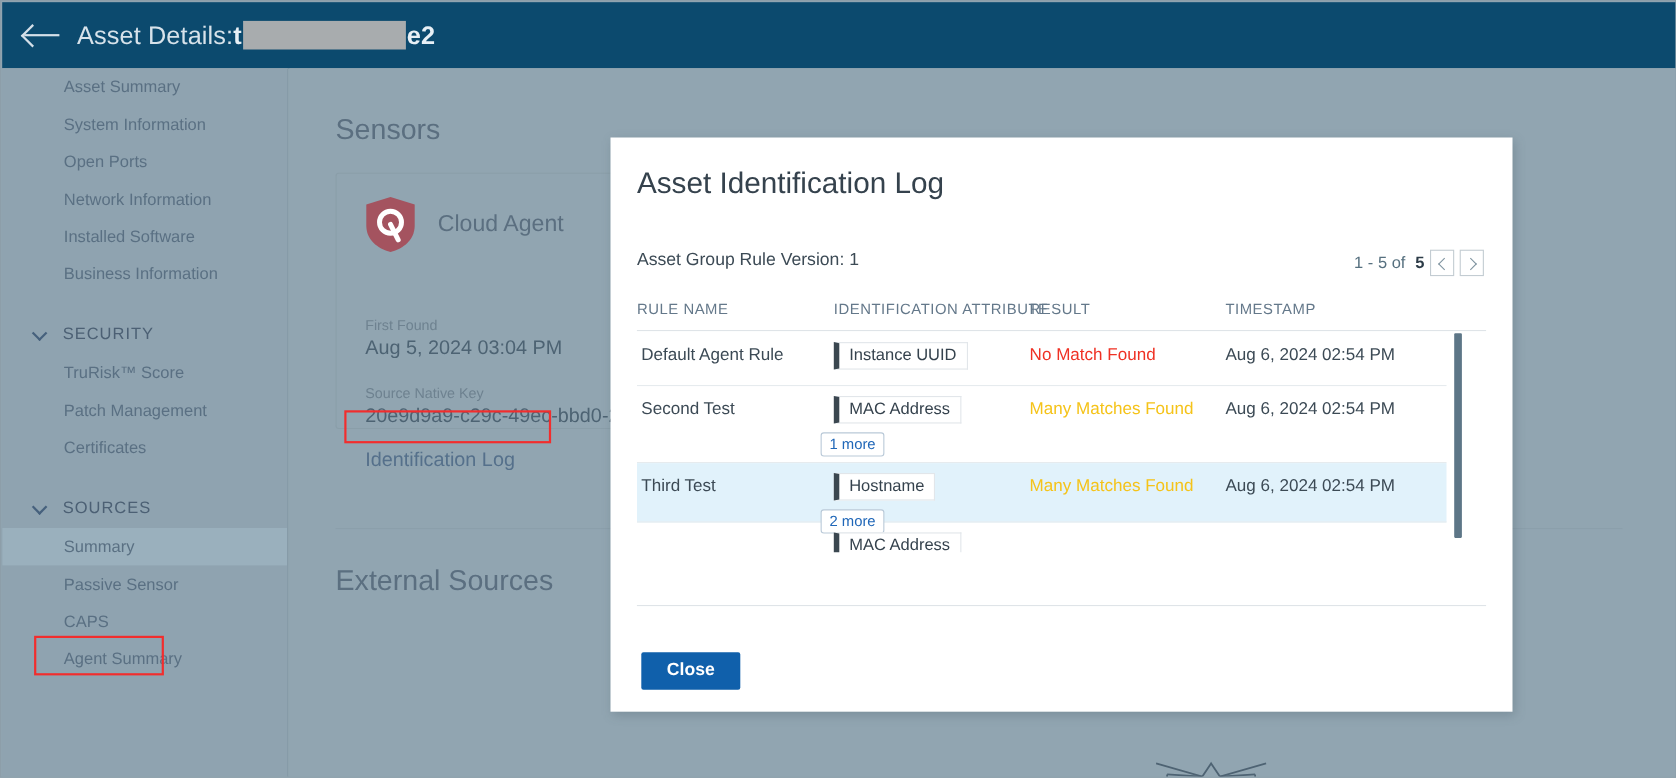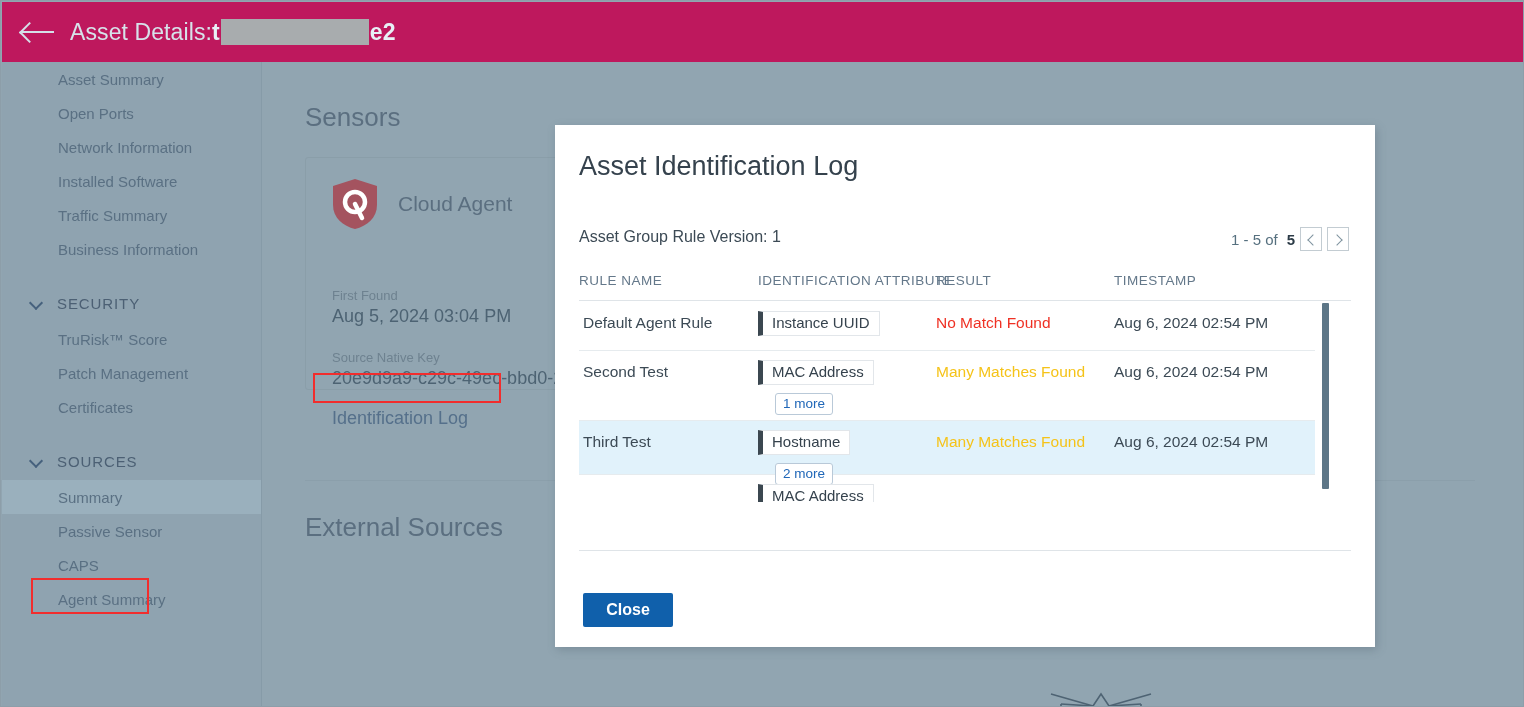--- a/index.html
+++ b/index.html
@@ -19,21 +19,21 @@
     background: #91a5b1;
     border: 1px solid #8d9ea9;
     overflow: hidden;
   }
 
   
   #topbar {
     position: absolute;
     left: 1px; top: 1px;
     width: 1522px; height: 60px;
-    background: #be185d;
+    background: #0c4a6e;
     display: flex;
     align-items: center;
     padding-left: 18px;
   }
   #back-arrow {
     width: 36px; height: 26px;
     position: relative;
     flex: 0 0 auto;
     margin-right: 14px;
   }
@@ -310,21 +310,21 @@
   }
   .more-badge {
     display: inline-block;
     border: 1px solid #b9c9d8;
     border-radius: 3px;
     padding: 2px 7px 3px 7px;
     font-size: 13.5px;
     color: #2067b8;
     background: #fff;
     position: absolute;
-    left: 196px;
+    left: 167px;
     top: 42px;
     line-height: 15px;
   }
 
   #tbl-scrollbar {
     position: absolute;
     left: 767px; top: 178px;
     width: 7px; height: 200px;
     background: transparent;
   }
@@ -372,30 +372,30 @@
       <span class="t-strong">e2</span>
     </div>
   </div>
 
   <nav id="sidebar">
 
     <div class="nav-item">
         <span>Asset Summary</span>
       </div>
     <div class="nav-item">
+        <span>System Information</span>
+      </div>
+    <div class="nav-item">
         <span>Open Ports</span>
       </div>
     <div class="nav-item">
         <span>Network Information</span>
       </div>
     <div class="nav-item">
         <span>Installed Software</span>
-      </div>
-    <div class="nav-item">
-        <span>Traffic Summary</span>
       </div>
     <div class="nav-item">
         <span>Business Information</span>
       </div>
 
     <div class="nav-spacer"></div>
 
     <div class="nav-group-head">
       <span class="chev"></span>
       <span>SECURITY</span>

